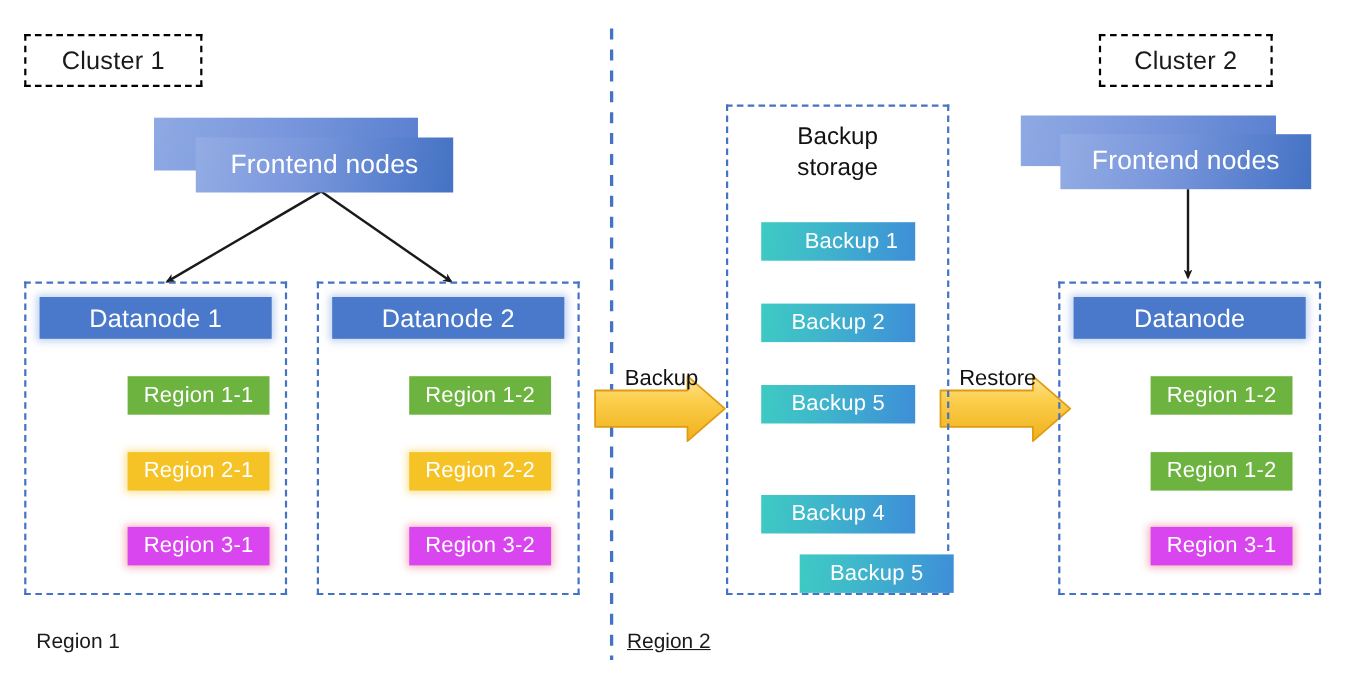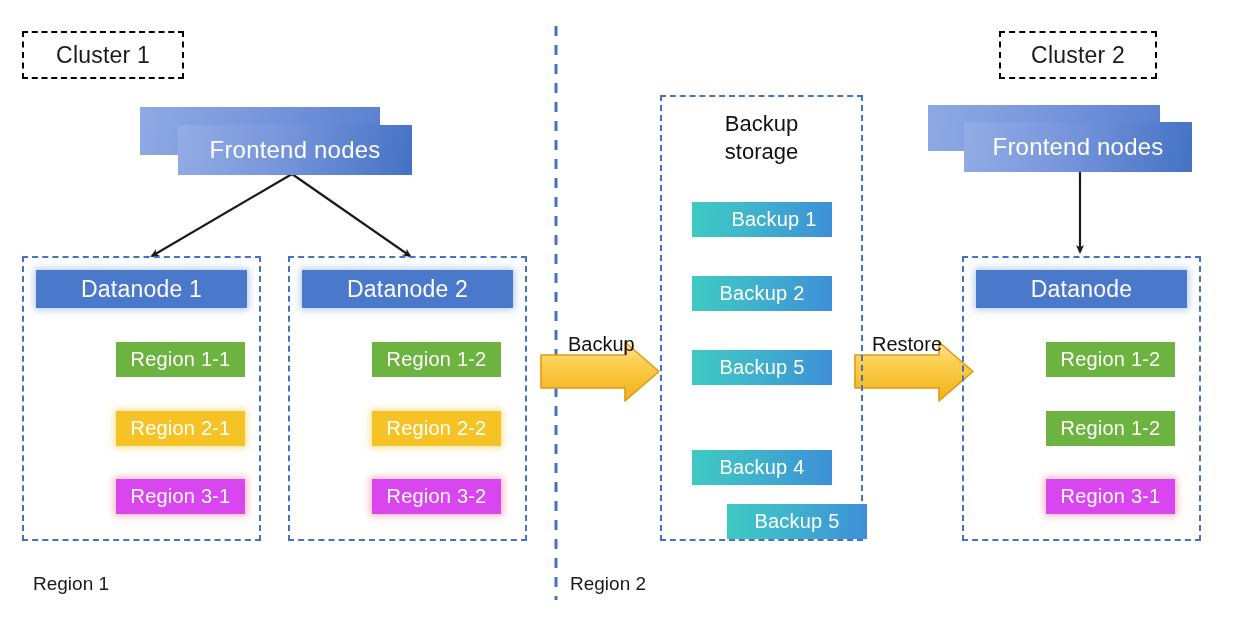--- a/index.html
+++ b/index.html
@@ -239,15 +239,15 @@
     </div>
     <div class="abs region-chip region-green" style="left:44px; top:153px; width:129px; height:35px;">
       <span>Region 1-2</span>
     </div>
     <div class="abs region-chip region-red" style="left:44px; top:221px; width:129px; height:35px;">
       <span>Region 3-1</span>
     </div>
   </div>
 
   <div class="abs plain-label" style="left:33px; top:573px;">Region 1</div>
-  <div class="abs plain-label" style="left:570px; top:573px;">Region 2</div>
+  <div class="abs plain-label" style="left:570px; top:573px;text-decoration:underline;">Region 2</div>
 
 </div>
 
 </body></html>

